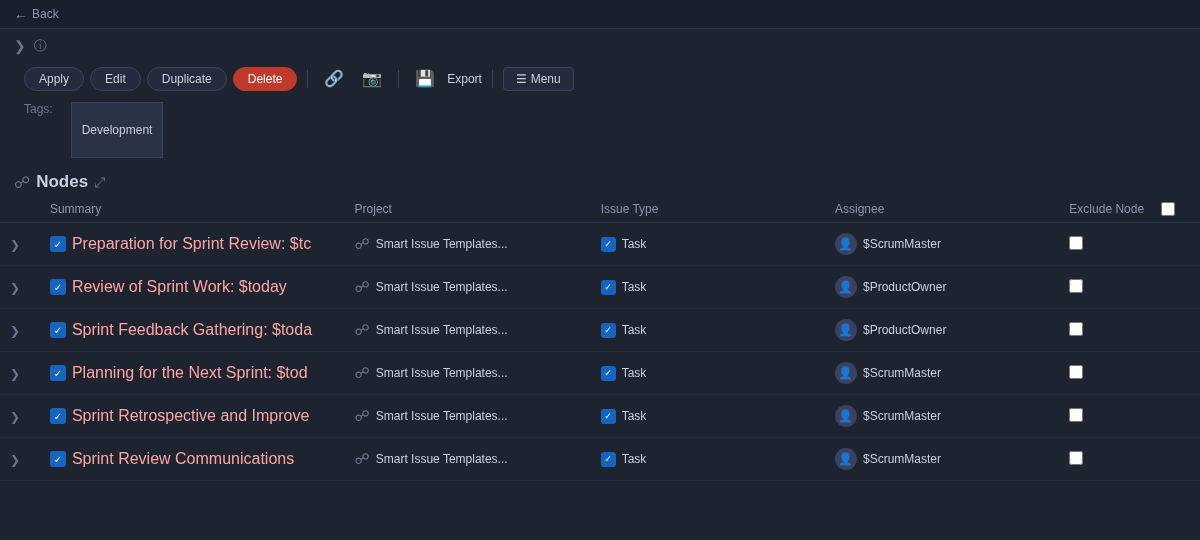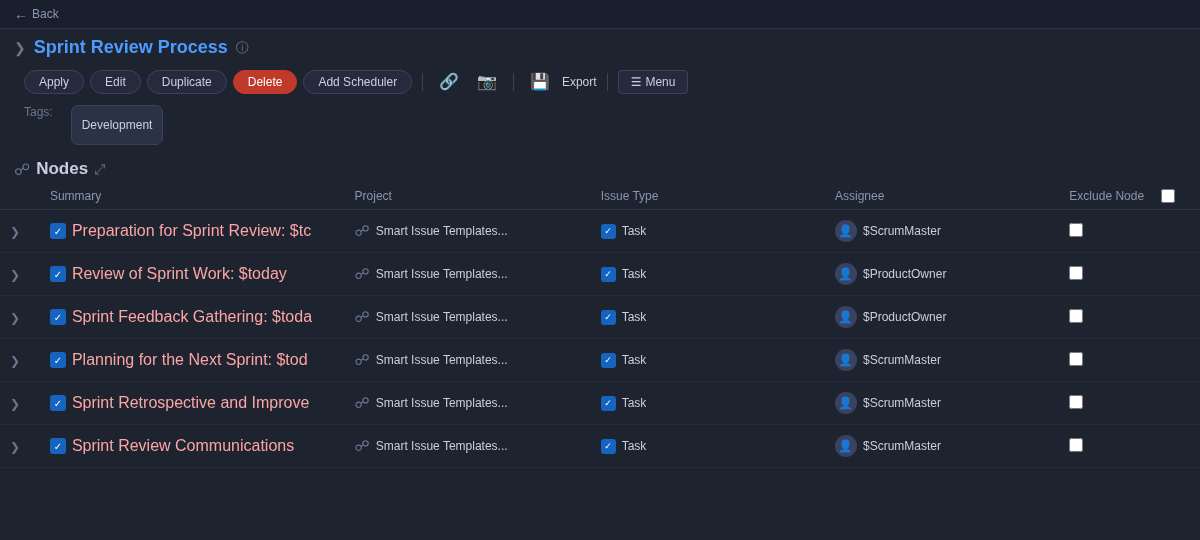--- a/index.html
+++ b/index.html
@@ -123,22 +123,22 @@
       padding: 2px 24px 8px 24px;
       gap: 18px;
     }
     .tags-label {
       color: #6b7590;
       font-size: 12px;
     }
     .tag {
       background: #2a3245;
       border: 1px solid #3a4260;
-      border-radius: 7px;
-      padding: 12px 10px;
+      border-radius: 0;
+      padding: 20px 10px;
       font-size: 12px;
       color: #c8cfe0;
     }
     .nodes-header {
       display: flex;
       align-items: center;
       padding: 6px 14px 4px 14px;
       gap: 6px;
     }
     .nodes-icon {
@@ -280,30 +280,28 @@
 
 <div class="top-bar">
   <div class="back-btn">
     <span class="back-arrow">←</span>
     <span>Back</span>
   </div>
 </div>
 
 <div class="header">
   <span class="sidebar-toggle">❯</span>
-  <span class="page-title">Sprint Review Process</span>
   <span class="info-icon">ⓘ</span>
 </div>
 
 <div class="toolbar">
   <button class="btn btn-apply">Apply</button>
   <button class="btn">Edit</button>
   <button class="btn">Duplicate</button>
   <button class="btn btn-delete">Delete</button>
-  <button class="btn">Add Scheduler</button>
   <div class="divider"></div>
   <button class="icon-btn" title="Link">🔗</button>
   <button class="icon-btn" title="Screenshot">📷</button>
   <div class="divider"></div>
   <button class="icon-btn" title="Export">💾</button>
   <span style="font-size:12px;color:#c8cfe0;">Export</span>
   <div class="divider"></div>
   <button class="btn-menu">
     <span>☰</span>
     <span>Menu</span>

